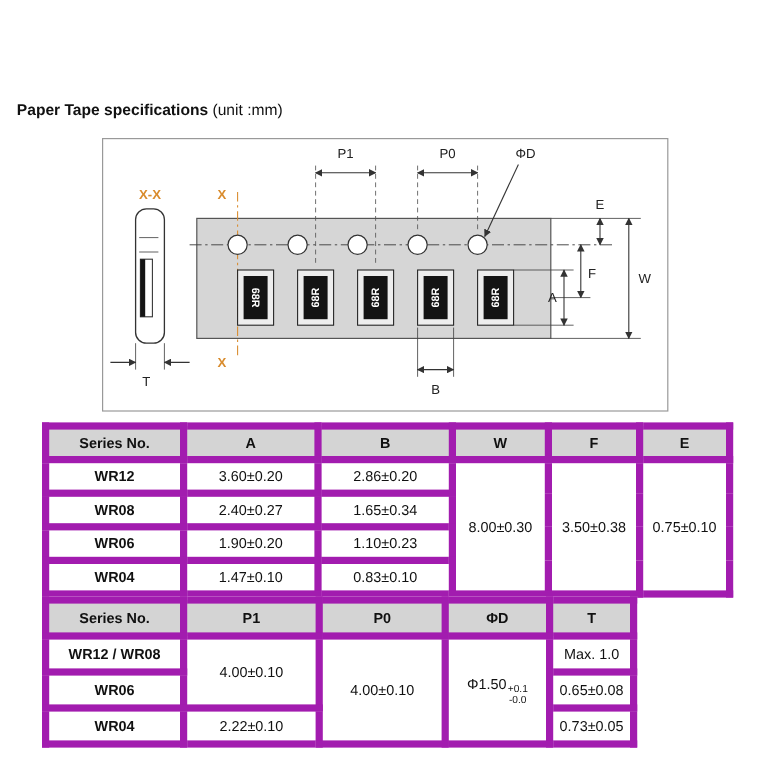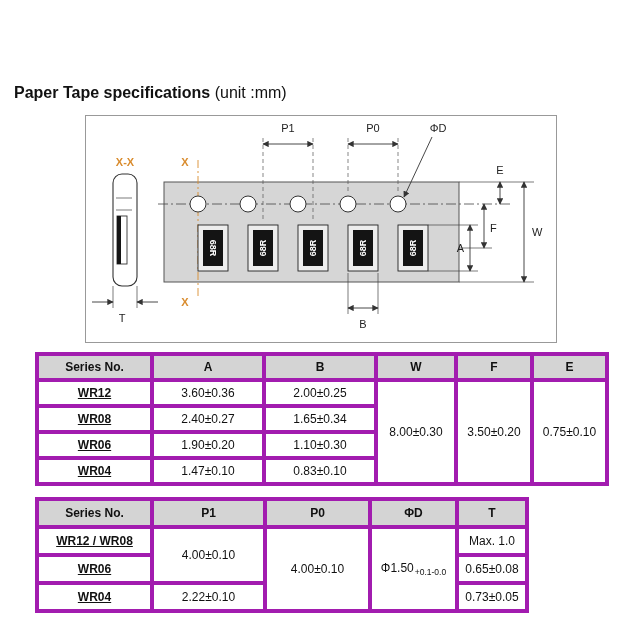--- a/index.html
+++ b/index.html
@@ -1,20 +1,20 @@
 <!DOCTYPE html>
 <html><head>
 <meta charset="utf-8">
 <style>
   html,body{margin:0;padding:0;}
   body{
     width:640px;height:640px;position:relative;background:#fff;
     font-family:"Liberation Sans", sans-serif;color:#111;overflow:hidden;
   }
-  .page-title{position:absolute;left:14px;top:84px;font-size:16px;}
+  .page-title{position:absolute;left:14px;top:84px;font-size:13px;}
   .page-title .bold{font-weight:bold;}
   .frame{
     position:absolute;left:85px;top:115px;width:470px;height:226px;
     border:1px solid #999;background:#fff;
   }
   .dia{position:absolute;left:0;top:0;}
   .dia text{font-family:"Liberation Sans", sans-serif;font-size:11px;fill:#222;}
   .dia .dim-label{font-size:11px;}
   .dia .orange-label{fill:#d98c2e;font-weight:bold;font-size:11px;text-anchor:middle;}
   .dia .chip-text{fill:#fff;font-size:9px;font-weight:bold;text-anchor:middle;dominant-baseline:central;}
@@ -24,30 +24,30 @@
   .dia .extline{stroke:#444;stroke-width:0.7;fill:none;}
   .dia .dashline{stroke:#555;stroke-width:0.7;stroke-dasharray:4 3;fill:none;}
   .dia .centerline{stroke:#444;stroke-width:0.8;stroke-dasharray:10 3 2 3;fill:none;}
   .dia .orangeline{stroke:#d98c2e;stroke-width:0.9;stroke-dasharray:8 3 2 3;fill:none;}
 
   table.spec-table{
     position:absolute;border-collapse:collapse;table-layout:fixed;
     font-size:12px;background:#fff;
   }
   table.spec-table th,table.spec-table td{
-    border:4px solid #a21caf;text-align:center;vertical-align:middle;
+    border:6px solid #a21caf;text-align:center;vertical-align:middle;
     padding:0 2px;height:22px;margin-left:28px;
   }
   table.spec-table th{background:#d4d4d4;font-weight:bold;}
-  table.spec-table td.series{font-weight:bold;text-decoration:underline;}
+  table.spec-table td.series{font-weight:bold;}
   table.t1{left:35px;top:352px;width:570px;}
   table.t2{left:35px;top:497px;width:490px;}
   table.t2 th,table.t2 td{height:24px;}
-  .tolstack{display:inline-flex;flex-direction:row;vertical-align:-3px;
-    font-size:8.5px;line-height:1.05;margin-left:1px;text-align:right;}
+  .tolstack{display:inline-flex;flex-direction:column;vertical-align:-3px;
+    font-size:8.5px;line-height:1.05;margin-left:1px;text-align:center;}
 </style>
 </head>
 <body>
 
 <div class="page-title">
   <span class="bold">Paper Tape specifications</span><span> (unit :mm)</span>
 </div>
 
 <div class="frame">
 <svg class="dia" width="470" height="224" viewBox="0 0 470 224" xmlns="http://www.w3.org/2000/svg">
@@ -187,35 +187,35 @@
       <th>A</th>
       <th>B</th>
       <th>W</th>
       <th>F</th>
       <th>E</th>
     </tr>
   </thead>
   <tbody>
     <tr>
       <td class="series">WR12</td>
-      <td>3.60±0.36</td>
-      <td>2.00±0.25</td>
+      <td>3.60±0.20</td>
+      <td>2.86±0.20</td>
       <td rowspan="4">8.00±0.30</td>
-      <td rowspan="4">3.50±0.20</td>
+      <td rowspan="4">3.50±0.38</td>
       <td rowspan="4">0.75±0.10</td>
     </tr>
     <tr>
       <td class="series">WR08</td>
       <td>2.40±0.27</td>
       <td>1.65±0.34</td>
     </tr>
     <tr>
       <td class="series">WR06</td>
       <td>1.90±0.20</td>
-      <td>1.10±0.30</td>
+      <td>1.10±0.23</td>
     </tr>
     <tr>
       <td class="series">WR04</td>
       <td>1.47±0.10</td>
       <td>0.83±0.10</td>
     </tr>
   </tbody>
 </table>
 
 <table class="spec-table t2">

